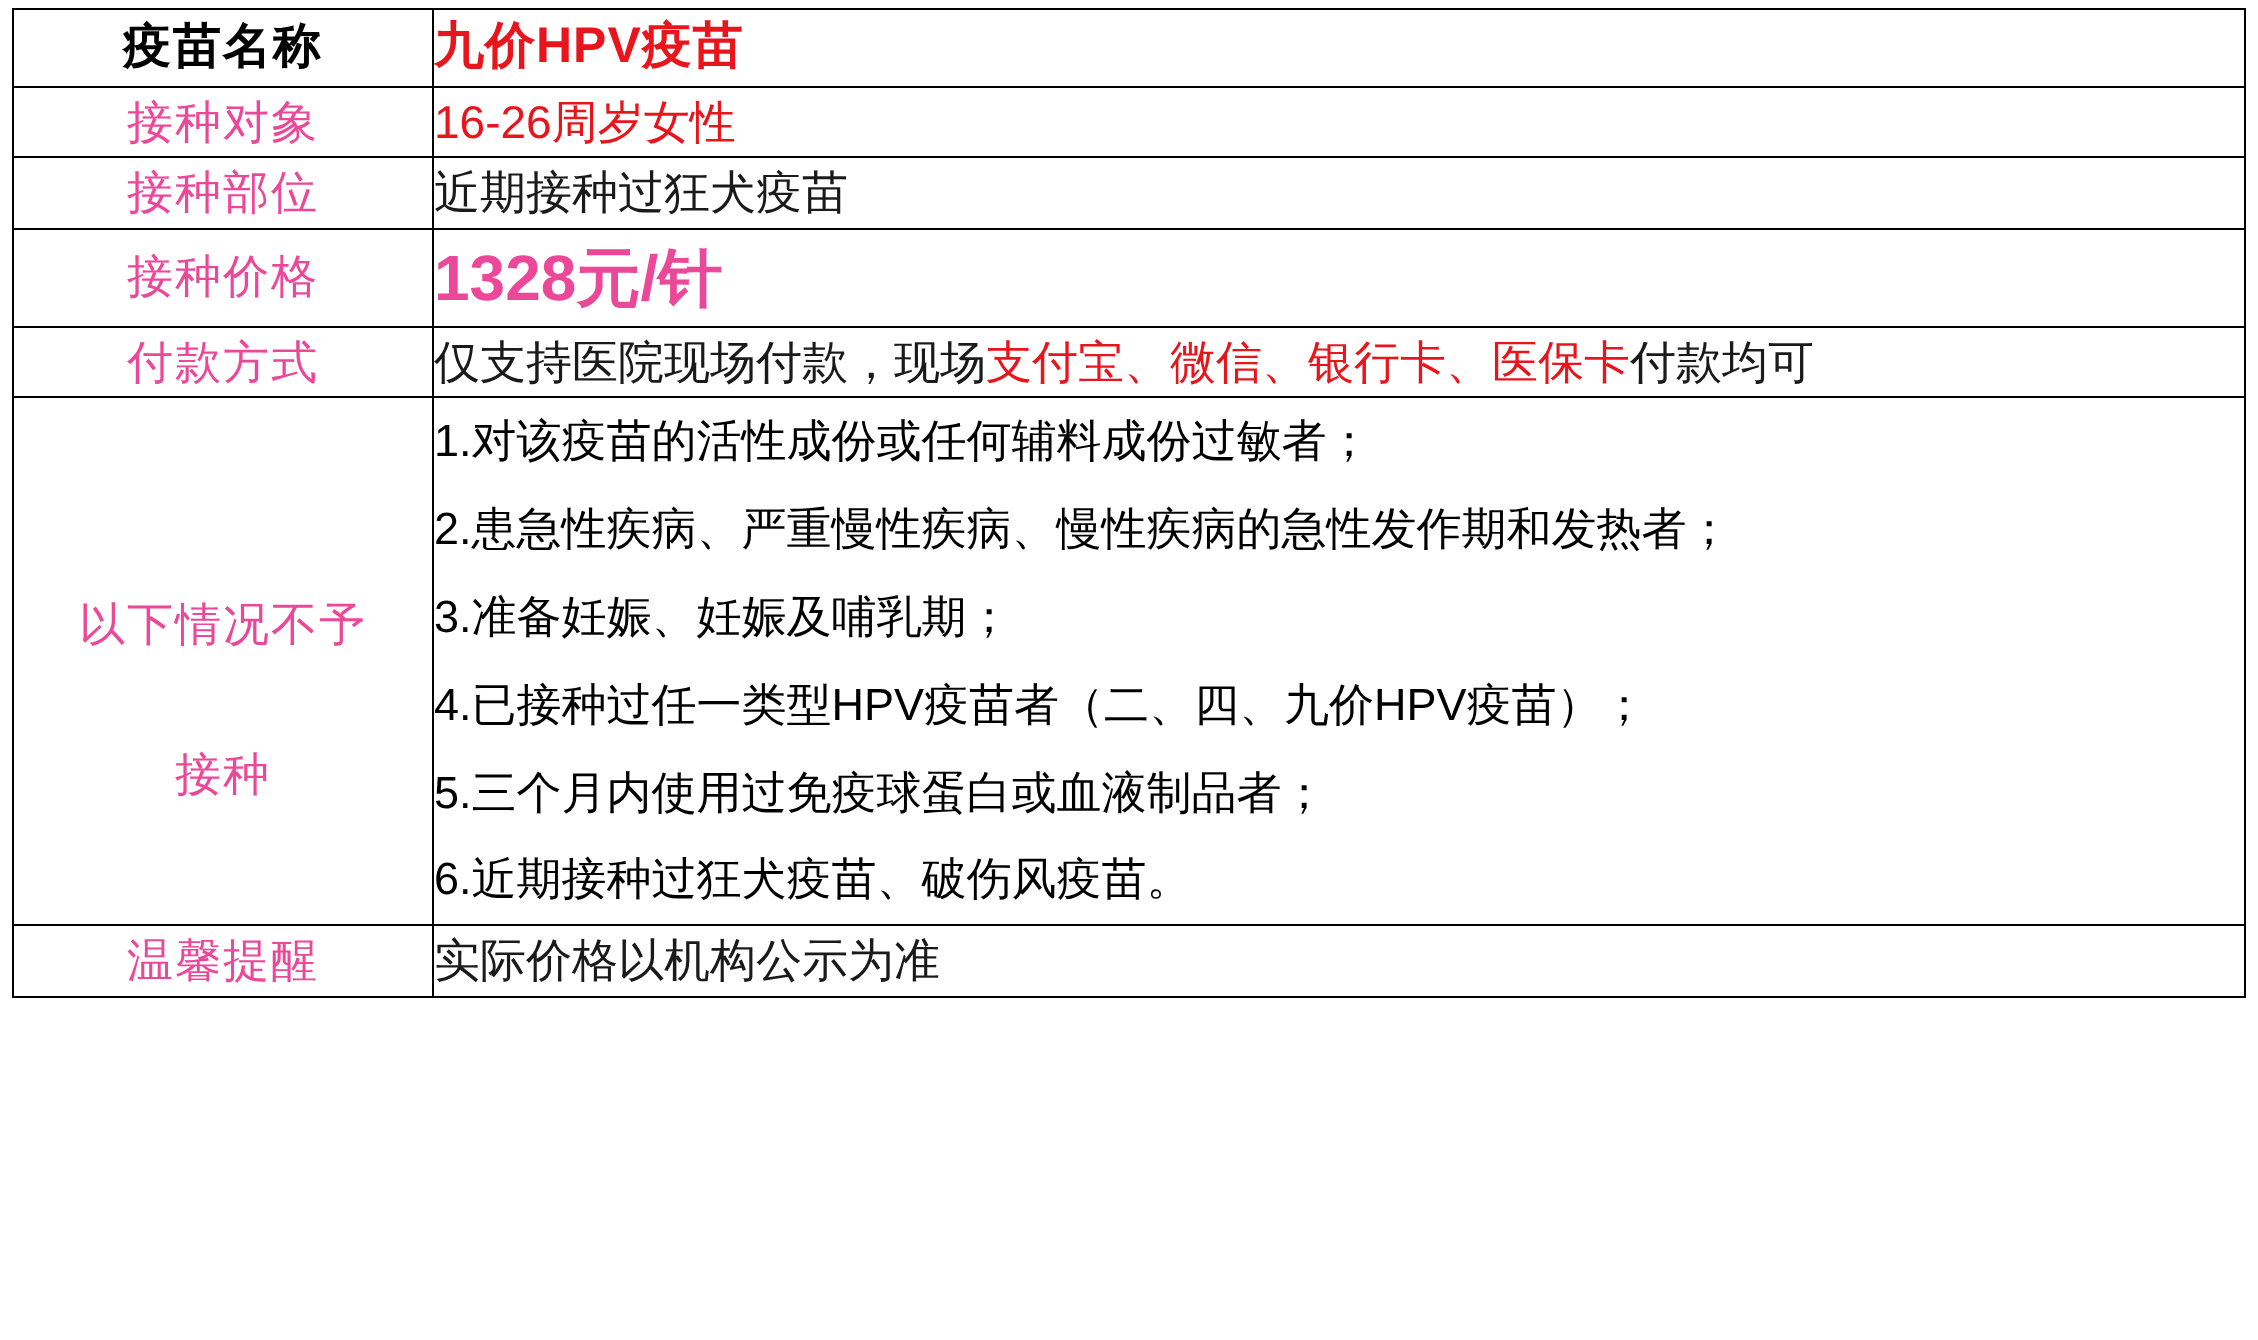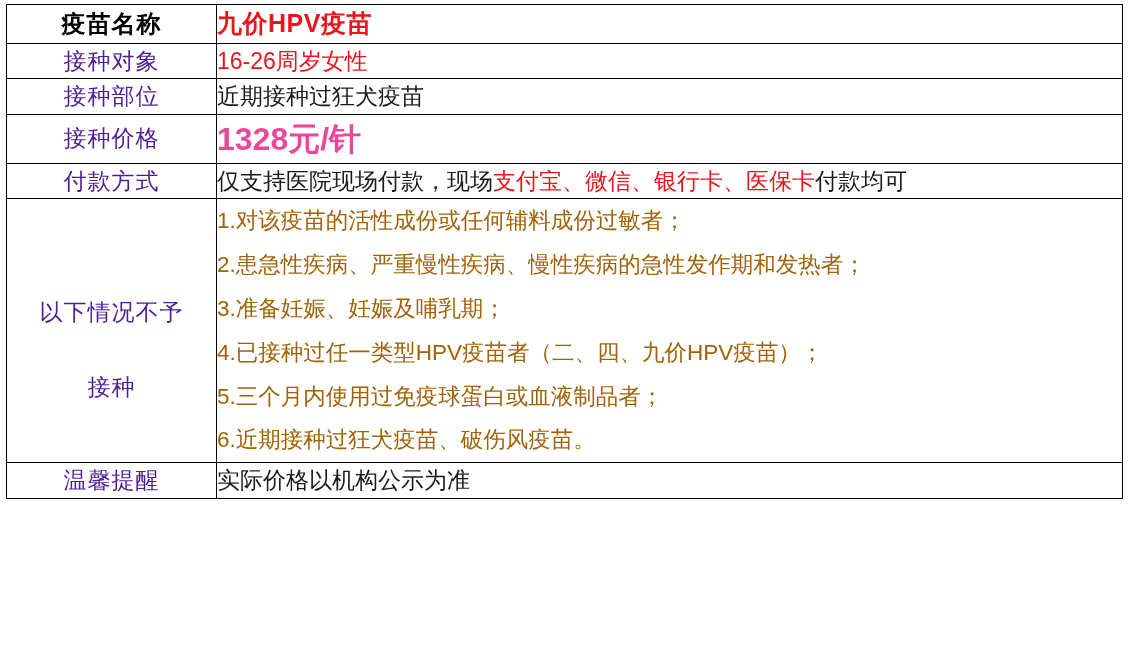--- a/index.html
+++ b/index.html
@@ -29,21 +29,21 @@
     border: 1px solid #000000;
     vertical-align: middle;
     padding: 0;
   }
   
   td.label-cell {
     width: 210px;
     text-align: center;
     font-size: 23px;
     letter-spacing: 1px;
-    color: #4c1d95;
+    color: #ec4899;
     padding: 8px 4px;
     line-height: 1.5;
   }
   td.label-cell.header-label {
     font-weight: bold;
     font-size: 24px;
     color: #000000;
   }
   
   td.value-cell {
@@ -68,21 +68,21 @@
     font-weight: bold;
     font-size: 32px;
   }
   
   td.list-cell {
     padding: 10px 14px 12px 14px;
   }
   .list-line {
     font-size: 22.5px;
     line-height: 1.95;
-    color: #a16207;
+    color: #000000;
     white-space: nowrap;
   }
   td.label-cell.tall-label {
     line-height: 1.6;
   }
   .label-two-line {
     display: block;
     margin-top: 38px;
   }
 </style>

